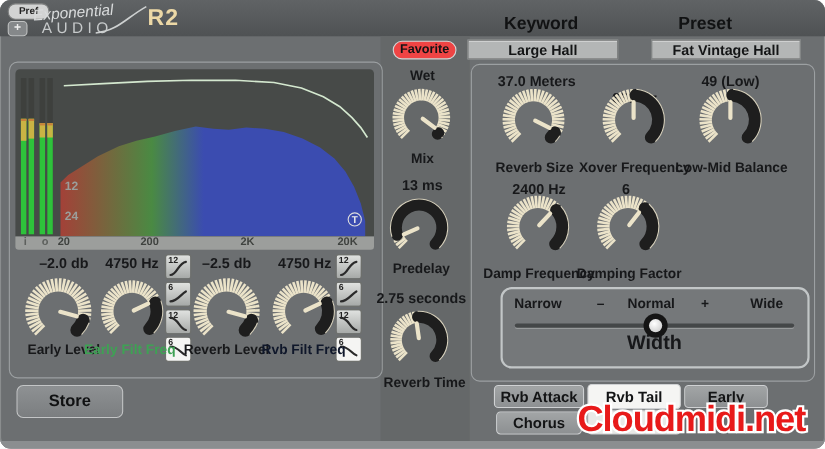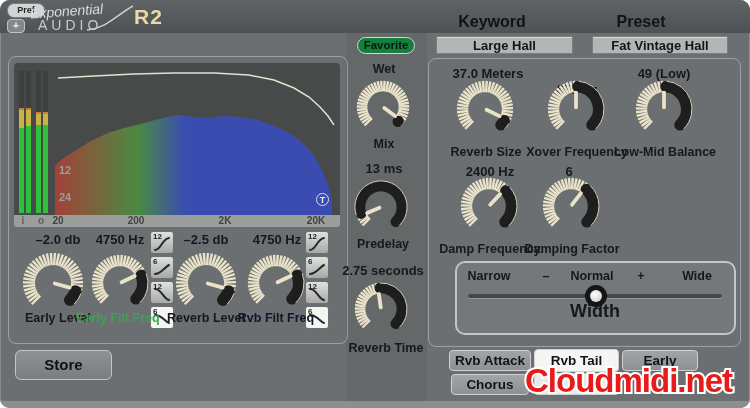--- a/index.html
+++ b/index.html
@@ -24,21 +24,21 @@
   .brand-top{position:absolute;left:30px;top:3px;font-style:italic;font-size:14px;color:#d9dbdc;
              transform:rotate(-4deg);}
   .brand-bot{position:absolute;left:38px;top:17px;font-size:14px;letter-spacing:4px;color:#c7cacb;}
   .product{position:absolute;left:134px;top:5px;font-size:21px;font-weight:700;color:#ecd8a6;
            letter-spacing:1px;}
   
   .preset-btn{position:absolute;top:36px;height:18px;background:#b4b6b6;border:1px solid #7b7d7d;
               box-shadow:inset 0 1px 0 #d7d9d9;font-size:13px;font-weight:700;color:#141516;
               text-align:center;line-height:18px;box-sizing:border-box;}
   .fav-btn{position:absolute;left:357px;top:37px;width:58px;height:17px;border-radius:9px;
-           background:#15803d;border:1.5px solid #d4d6d6;color:#121314;font-size:11.5px;
+           background:#ef4444;border:1.5px solid #d4d6d6;color:#121314;font-size:11.5px;
            font-weight:700;text-align:center;line-height:15px;box-sizing:border-box;}
   .mid-strip{position:absolute;left:346px;top:33px;width:81px;height:368px;background:#656869;}
   
   .panel-frame{position:absolute;border:1px solid rgba(215,220,222,0.45);border-radius:8px;}
   #left-frame{left:8px;top:56px;width:338px;height:286px;}
   #right-frame{left:428px;top:58px;width:311px;height:287px;}
   
   #display{position:absolute;left:14px;top:63px;width:326px;height:152px;background:#474a48;
            border-radius:4px 4px 0 0;overflow:hidden;}
   #scale-strip{position:absolute;left:14px;top:215px;width:326px;height:12px;background:#9c9e9c;
@@ -97,21 +97,21 @@
     <svg class="abs" style="left:85px;top:4px;" width="50" height="28" viewBox="0 0 50 28">
       <path d="M2,26 C22,24 30,12 48,2" stroke="#cdd0d0" stroke-width="1.5" fill="none"></path>
     </svg>
     <div class="product">R2</div>
     <span class="lbl hdr-lbl" style="left:492px;">Keyword</span>
     <span class="lbl hdr-lbl" style="left:641px;">Preset</span>
   </div>
 
   <div class="mid-strip"></div>
 
-  <div class="preset-btn" style="left:436px;width:137px;">Large Hall</div>
+  <div class="preset-btn" style="left:425px;width:137px;">Large Hall</div>
   <div class="preset-btn" style="left:592px;width:136px;">Fat Vintage Hall</div>
   <div class="fav-btn">Favorite</div>
 
   <div class="panel-frame" id="left-frame"></div>
   <div id="display">
     <svg id="spectrum-svg" width="326" height="152">
         <defs>
           <linearGradient id="specGrad" x1="0" x2="1" y1="0" y2="0">
             <stop offset="0" stop-color="#a34138"></stop>
             <stop offset="0.3" stop-color="#4a8a43"></stop>

